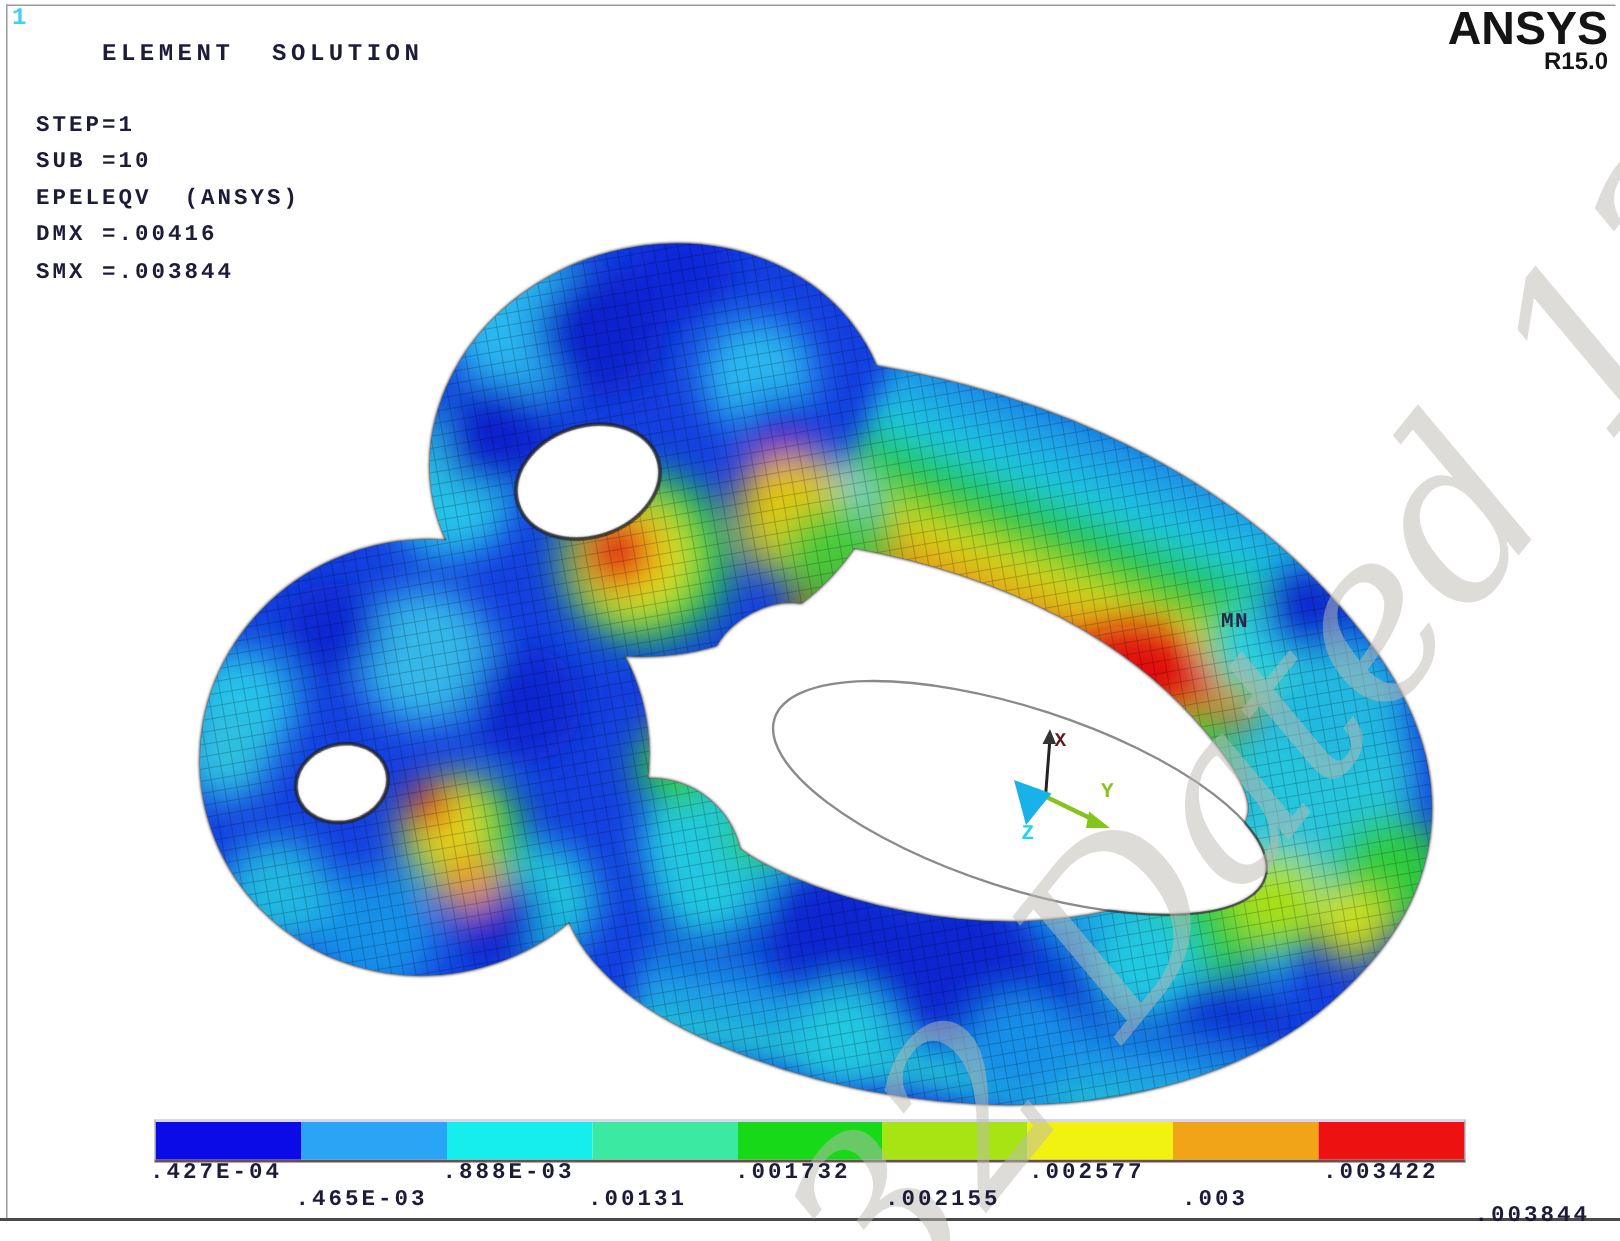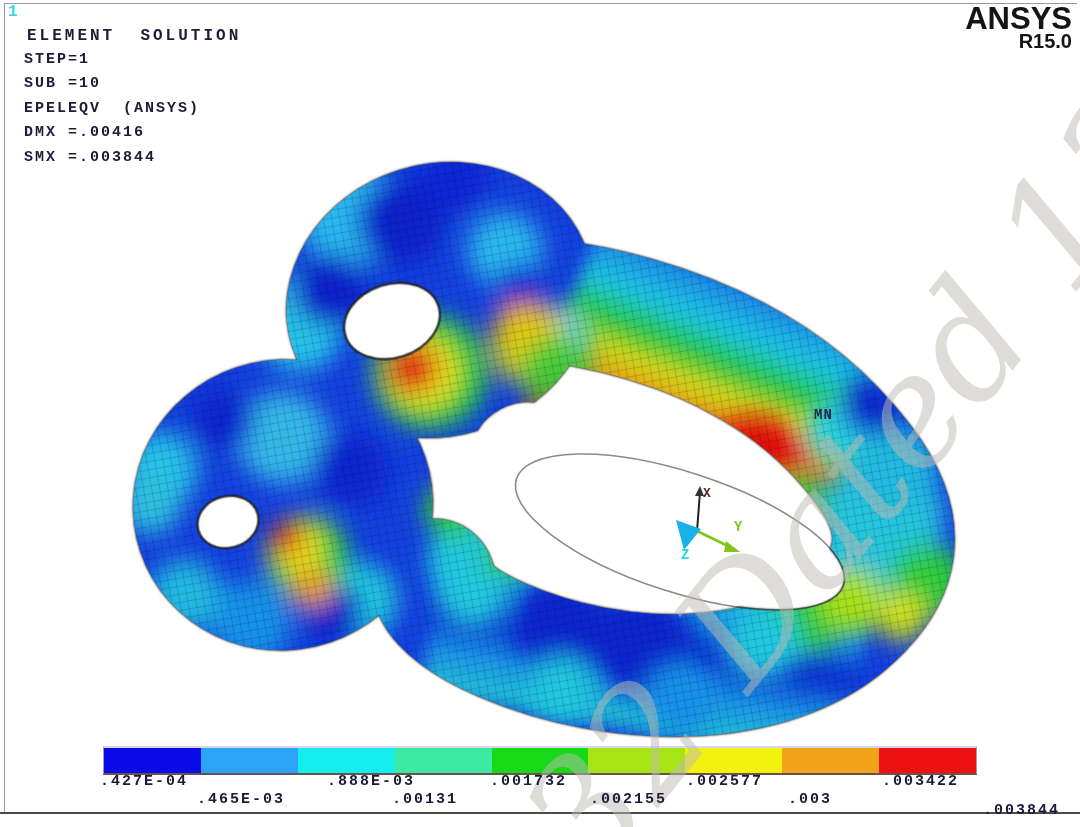--- a/index.html
+++ b/index.html
@@ -1,29 +1,29 @@
 <!DOCTYPE html>
 <html><head>
 <meta charset="utf-8">
 <style>
   html,body{margin:0;padding:0;background:#fff;}
   #stage{position:relative;width:1080px;height:827px;background:#ffffff;overflow:hidden;
          font-family:"Liberation Mono","DejaVu Sans Mono",monospace;}
   .mono{position:absolute;font-weight:bold;font-size:15px;letter-spacing:2px;
         color:#1c1c38;white-space:pre;z-index:6;}
-  .title{font-size:16px;letter-spacing:3px;}
+  .title{font-size:16px;letter-spacing:3px;margin-left:41px;}
   #plot-number{position:absolute;left:8px;top:3px;font-weight:bold;font-size:16px;
         color:#3fd2ef;z-index:7;}
-  #info-block{position:absolute;left:24px;top:48px;z-index:6;}
+  #info-block{position:absolute;left:24px;top:72px;z-index:6;}
   #info-block div{font-weight:bold;font-size:15px;letter-spacing:2px;color:#1c1c38;
         white-space:pre;line-height:24.4px;}
   #brand{position:absolute;right:8px;top:4px;text-align:right;z-index:6;
         font-family:"Liberation Sans","DejaVu Sans",sans-serif;color:#141414;}
   #brand .name{font-size:31px;font-weight:bold;line-height:30px;letter-spacing:0px;}
-  #brand .ver{font-size:20px;font-weight:bold;line-height:15px;text-align:right;}
+  #brand .ver{font-size:16px;font-weight:bold;line-height:15px;text-align:right;}
   #date-block{position:absolute;right:27px;top:68px;text-align:right;z-index:6;}
   #date-block div{font-weight:bold;font-size:15px;letter-spacing:2px;color:#1c1c38;
         white-space:pre;line-height:24px;}
   
   .frame{position:absolute;background:#9a9a9a;z-index:2;}
   #frame-top{left:4px;top:3px;width:1073px;height:1px;}
   #frame-left{left:4px;top:3px;width:1px;height:810px;}
   #frame-bottom{left:0;top:812px;width:1080px;height:2px;background:#4a4a4a;}
   
   #legend-bar{position:absolute;left:103px;top:746px;width:872px;height:25px;
@@ -213,21 +213,21 @@
     <div class="cell" style="background-color: rgb(22, 237, 237);"></div>
     <div class="cell" style="background-color: rgb(60, 233, 162);"></div>
     <div class="cell" style="background-color: rgb(23, 217, 23);"></div>
     <div class="cell" style="background-color: rgb(166, 229, 19);"></div>
     <div class="cell" style="background-color: rgb(242, 242, 17);"></div>
     <div class="cell" style="background-color: rgb(242, 164, 24);"></div>
     <div class="cell" style="background-color: rgb(238, 17, 17);"></div>
   </div>
   <span class="lg" style="left:100px;top:773px;">.427E-04</span>
   <span class="lg" style="left:197px;top:791px;">.465E-03</span>
-  <span class="lg" style="left:295px;top:773px;margin-left:32px;">.888E-03</span>
+  <span class="lg" style="left:295px;top:773px;">.888E-03</span>
   <span class="lg" style="left:392px;top:791px;">.00131</span>
   <span class="lg" style="left:490px;top:773px;">.001732</span>
   <span class="lg" style="left:590px;top:791px;">.002155</span>
   <span class="lg" style="left:686px;top:773px;">.002577</span>
   <span class="lg" style="left:788px;top:791px;">.003</span>
   <span class="lg" style="left:882px;top:773px;">.003422</span>
   <span class="lg" style="left:983px;top:791px;margin-top:11px;">.003844</span>
 
 </div>
 

